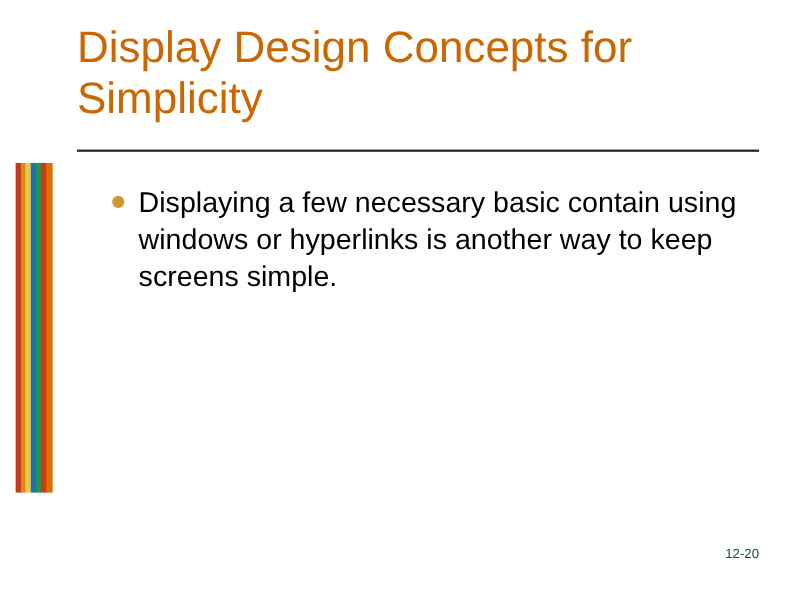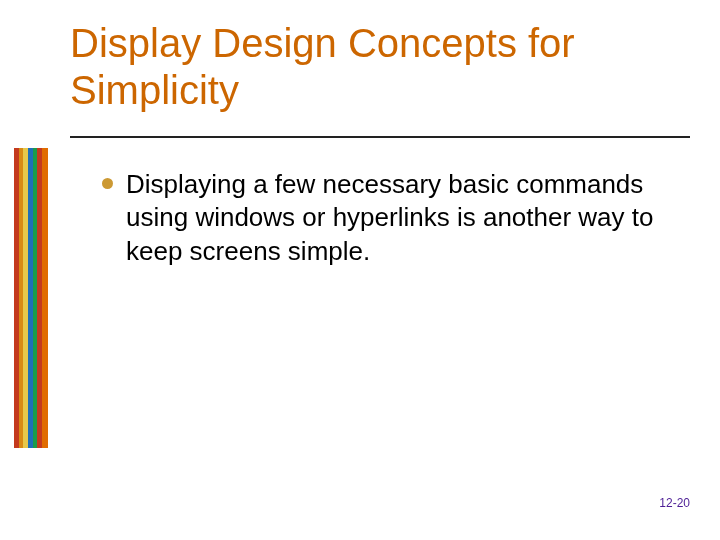--- a/index.html
+++ b/index.html
@@ -77,21 +77,21 @@
     width: 11px;
     height: 11px;
     border-radius: 50%;
     background: #cc9933;
   }
   .pagenum {
     position: absolute;
     right: 30px;
     bottom: 30px;
     font-size: 12px;
-    color: #4c1d95;
+    color: #14532d;
     font-family: Arial, sans-serif;
   }
 </style>
 </head>
 <body>
 
 <div class="slide">
 
   <div class="stripe-left">
     <div class="band" style="left:0;   width:6px; background:#c43a1e;"></div>
@@ -103,19 +103,19 @@
     <div class="band" style="left:28px;width:6px; background:#e06c00;"></div>
   </div>
 
   <div class="title">Display Design Concepts for Simplicity</div>
 
   <div class="rule"></div>
 
   <div class="body">
     <ul>
       <li>
-        <span>Displaying a few necessary basic commands using windows or hyperlinks is another way to keep screens simple.</span>
+        <span>Displaying a few necessary basic contain using windows or hyperlinks is another way to keep screens simple.</span>
       </li>
     </ul>
   </div>
 
   <div class="pagenum">12-20</div>
 </div>
 
 </body></html>

